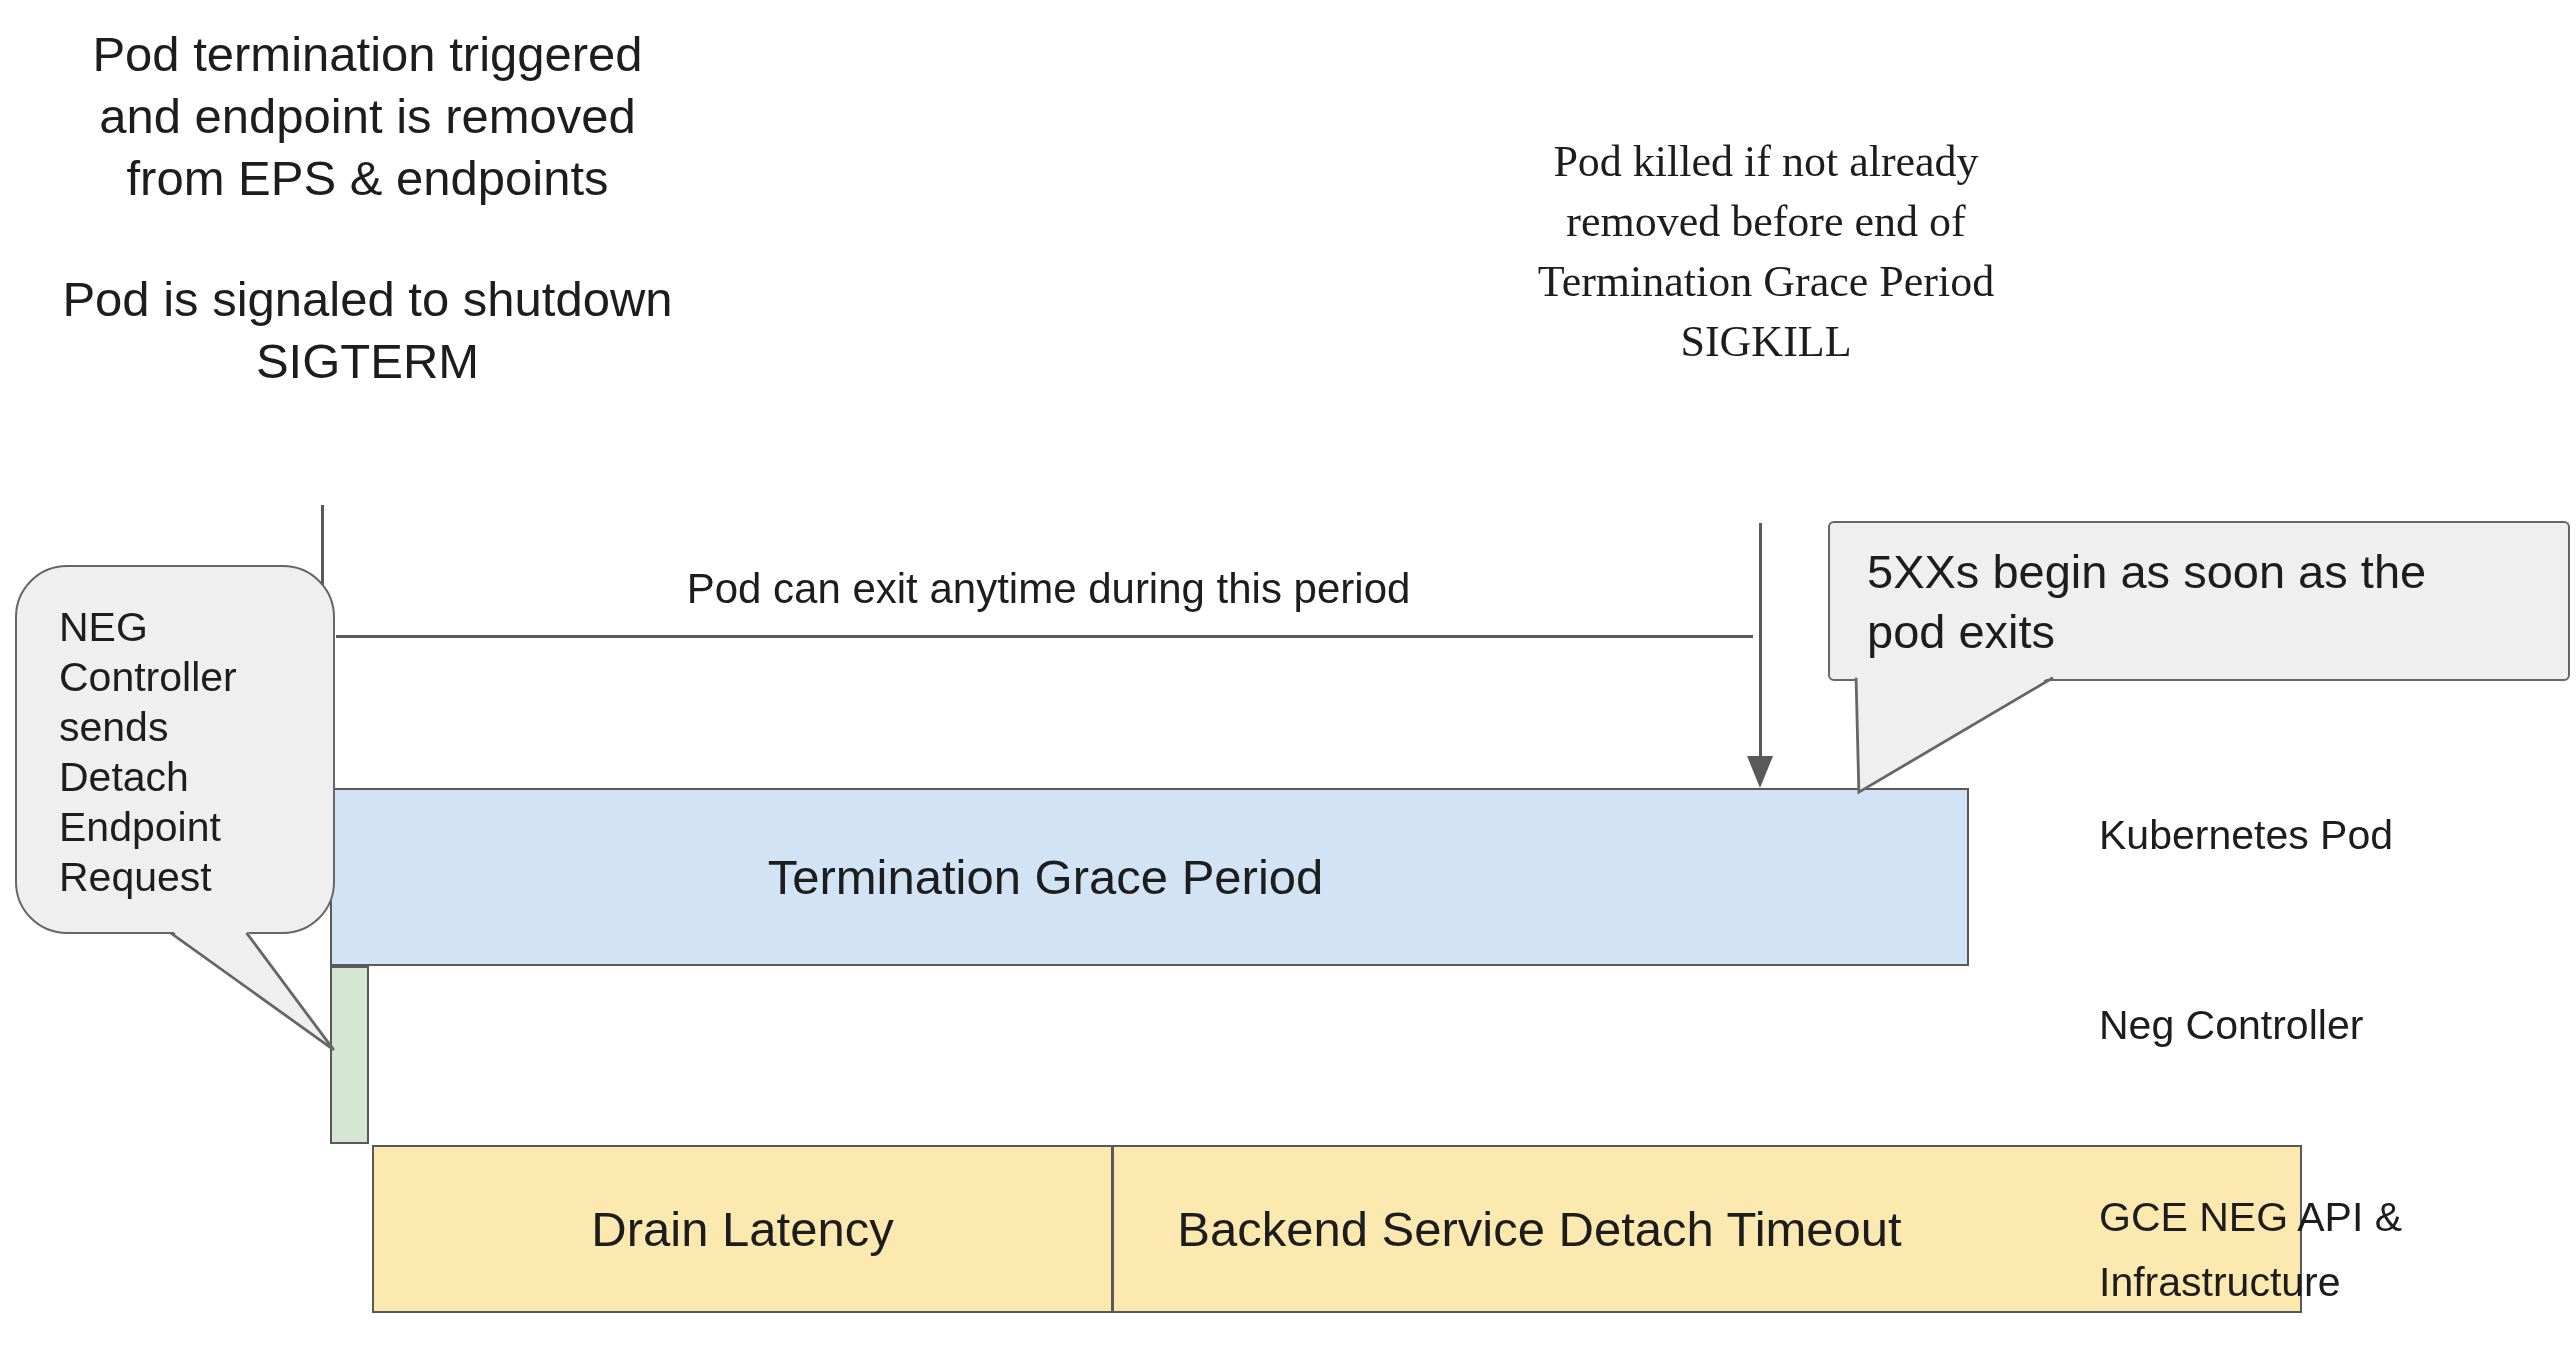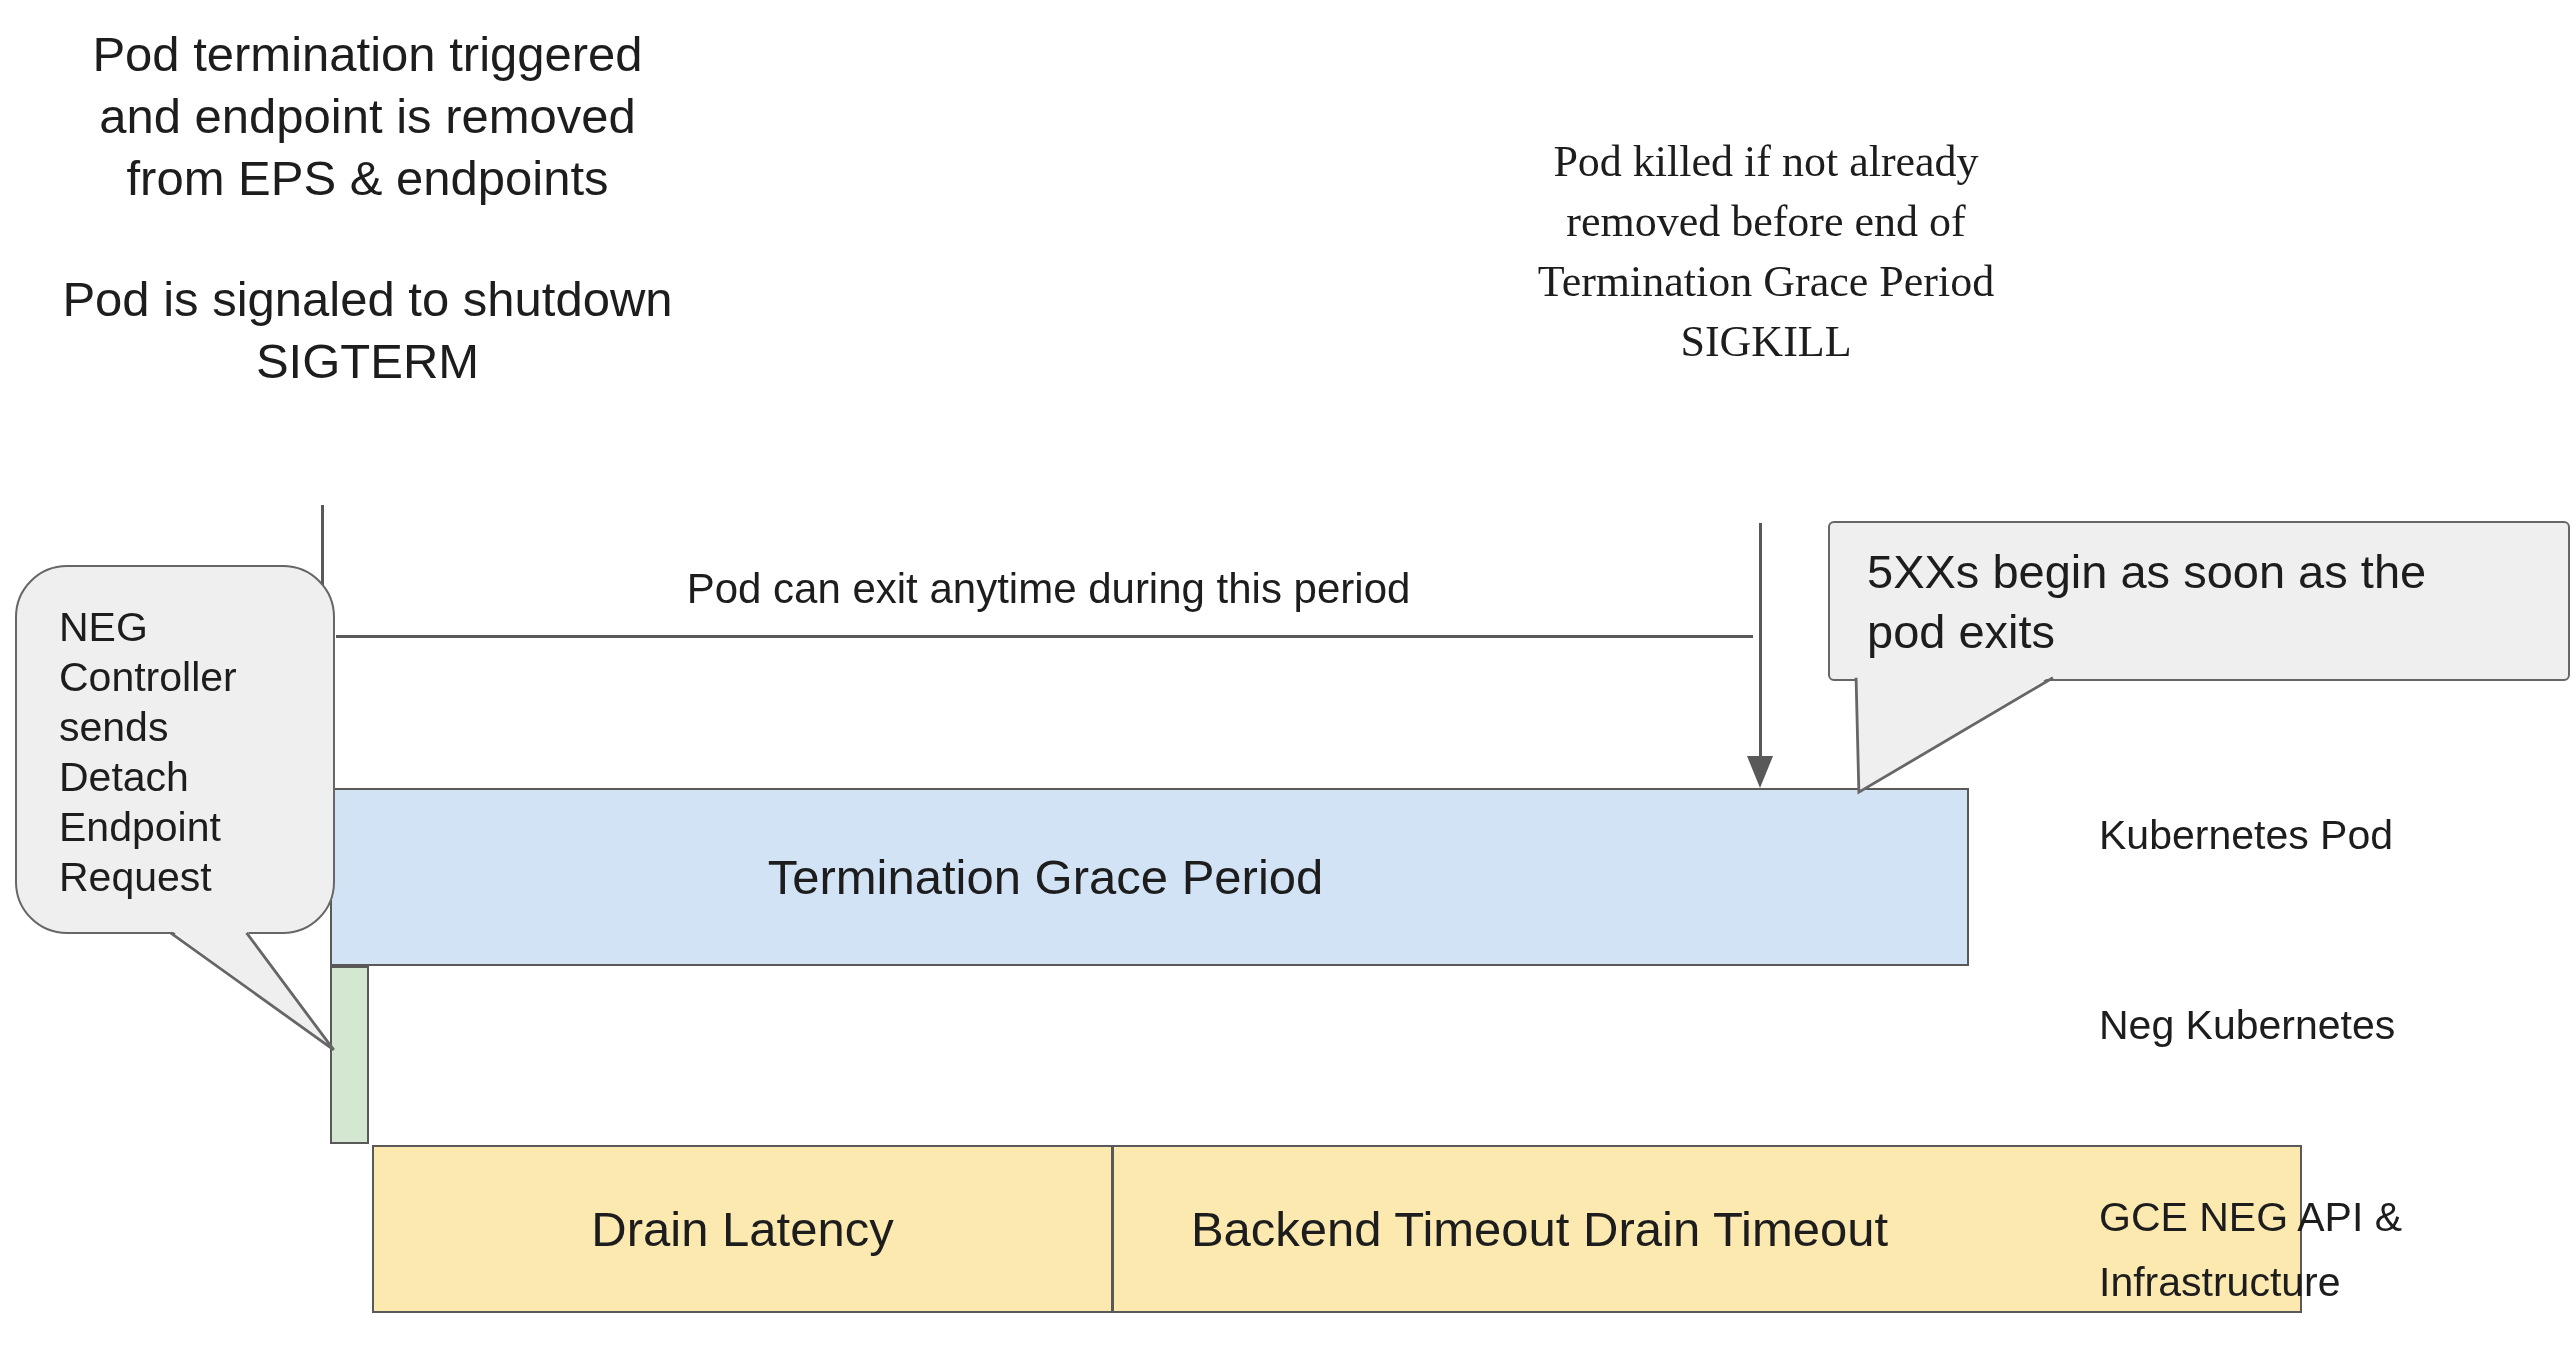--- a/index.html
+++ b/index.html
@@ -57,26 +57,26 @@
   </div>
 
   <div class="bar" style="left:330px;top:966px;width:39px;height:178px;background:var(--bar-green);"></div>
 
   <div class="bar" style="left:372px;top:1145px;width:1930px;height:168px;background:var(--bar-yellow);">
     <div style="position:absolute;left:0;top:0;width:737px;height:100%;">
       <div class="bar-label">Drain Latency</div>
     </div>
     <div style="position:absolute;left:737px;top:0;width:2.8px;height:100%;background:var(--stroke);"></div>
     <div style="position:absolute;left:740px;top:0;width:851px;height:100%;">
-      <div class="bar-label">Backend Timeout Drain Timeout</div>
+      <div class="bar-label">Backend Service Detach Timeout</div>
     </div>
   </div>
 
   <div class="rowlabel" style="top:803px;">Kubernetes Pod</div>
-  <div class="rowlabel" style="top:993px;">Neg Kubernetes</div>
+  <div class="rowlabel" style="top:993px;">Neg Controller</div>
   <div class="rowlabel ml" style="top:1185px;">GCE NEG API &amp;
 Infrastructure</div>
 
   <div class="callout" style="left:15px;top:565px;width:320px;height:369px;border-radius:52px;">
     <div class="ml" style="position:absolute;left:42px;top:35px;font-size:41px;line-height:50px;">NEG
 Controller
 sends
 Detach
 Endpoint
 Request</div>

